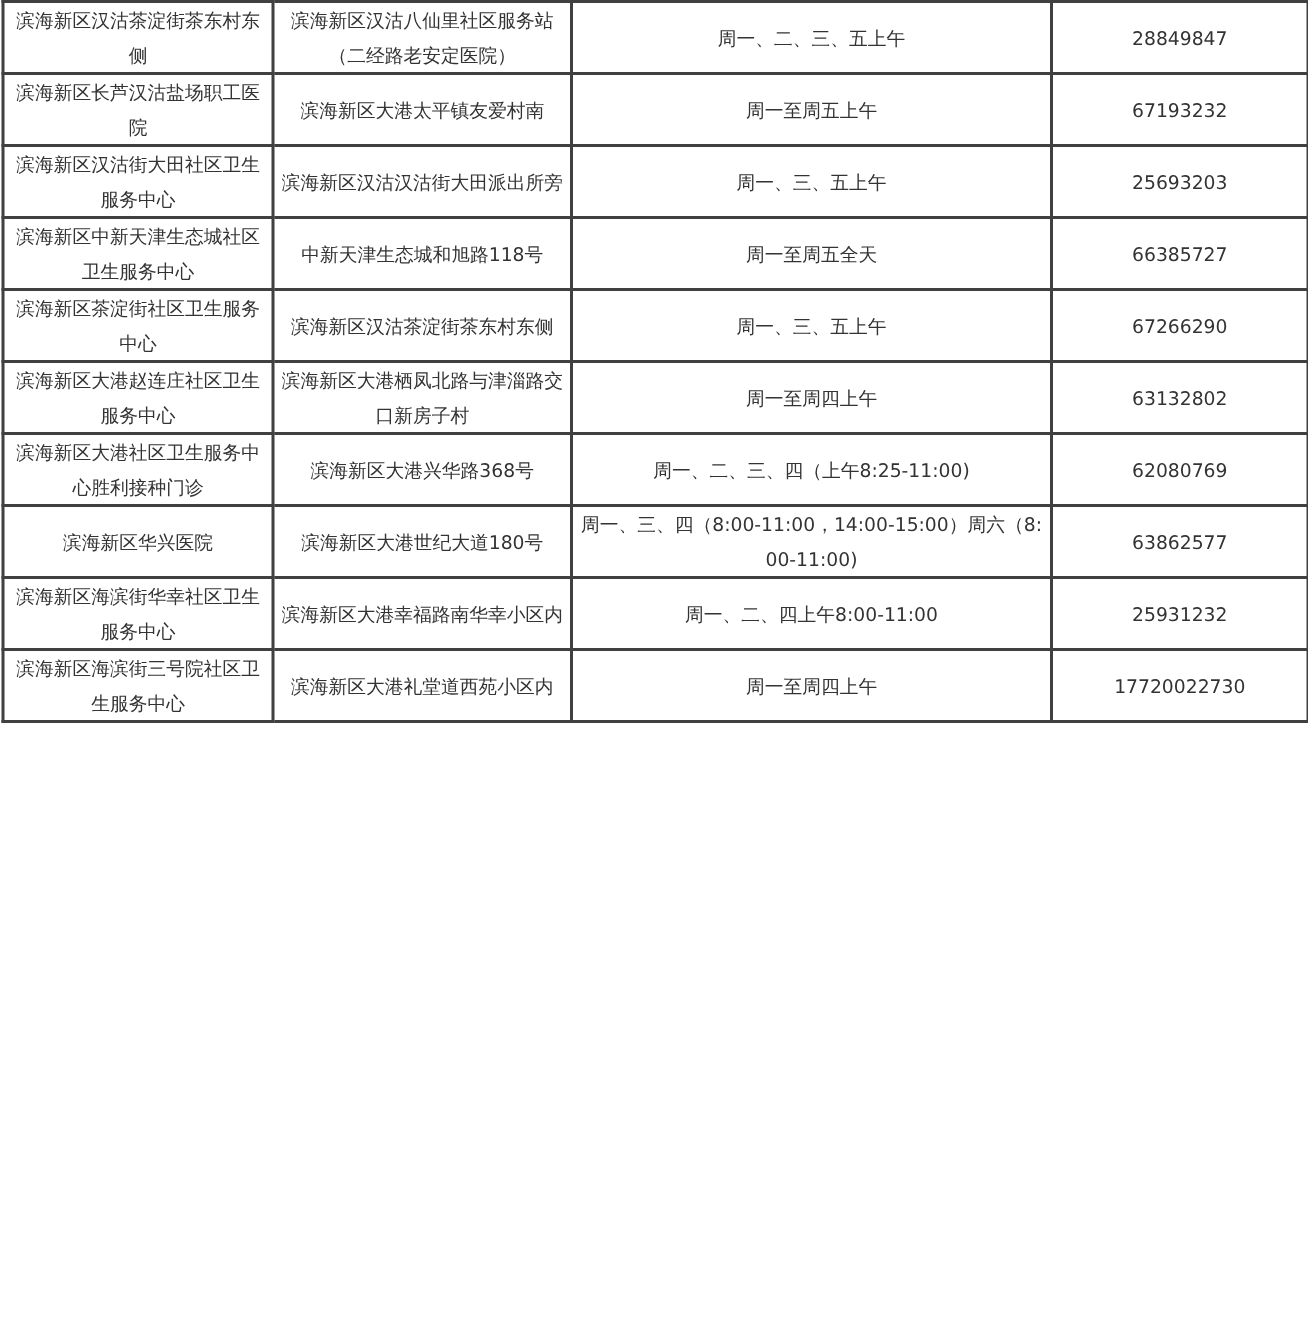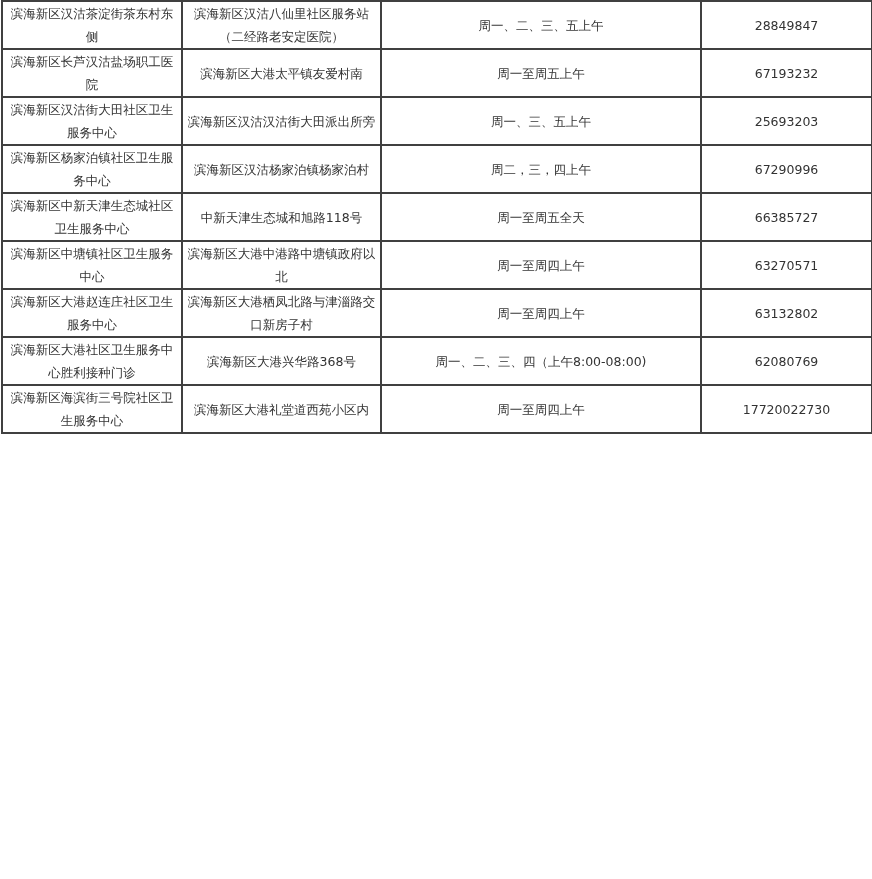--- a/index.html
+++ b/index.html
@@ -61,48 +61,54 @@
     <td>周一至周五上午</td>
     <td>67193232</td>
   </tr>
       <tr class="h2">
     <td>滨海新区汉沽街大田社区卫生服务中心</td>
     <td>滨海新区汉沽汉沽街大田派出所旁</td>
     <td>周一、三、五上午</td>
     <td>25693203</td>
   </tr>
       <tr class="h2">
-    <td>滨海新区杨家泊镇社区卫生服务中心</td>
-    <td>滨海新区汉沽杨家泊镇杨家泊村</td>
-    <td>周二，三，四上午</td>
-    <td>67290996</td>
-  </tr>
-      <tr class="h2">
     <td>滨海新区中新天津生态城社区卫生服务中心</td>
     <td>中新天津生态城和旭路118号</td>
     <td>周一至周五全天</td>
     <td>66385727</td>
   </tr>
       <tr class="h2">
-    <td>滨海新区中塘镇社区卫生服务中心</td>
-    <td>滨海新区大港中港路中塘镇政府以北</td>
-    <td>周一至周四上午</td>
-    <td>63270571</td>
+    <td>滨海新区茶淀街社区卫生服务中心</td>
+    <td>滨海新区汉沽茶淀街茶东村东侧</td>
+    <td>周一、三、五上午</td>
+    <td>67266290</td>
   </tr>
       <tr class="h2">
     <td>滨海新区大港赵连庄社区卫生服务中心</td>
     <td>滨海新区大港栖凤北路与津淄路交口新房子村</td>
     <td>周一至周四上午</td>
     <td>63132802</td>
   </tr>
       <tr class="h2">
     <td>滨海新区大港社区卫生服务中心胜利接种门诊</td>
     <td>滨海新区大港兴华路368号</td>
-    <td>周一、二、三、四（上午8:00-08:00)</td>
+    <td>周一、二、三、四（上午8:25-11:00)</td>
     <td>62080769</td>
+  </tr>
+      <tr class="h2">
+    <td>滨海新区华兴医院</td>
+    <td>滨海新区大港世纪大道180号</td>
+    <td>周一、三、四（8:00-11:00，14:00-15:00）周六（8:00-11:00)</td>
+    <td>63862577</td>
+  </tr>
+      <tr class="h2">
+    <td>滨海新区海滨街华幸社区卫生服务中心</td>
+    <td>滨海新区大港幸福路南华幸小区内</td>
+    <td>周一、二、四上午8:00-11:00</td>
+    <td>25931232</td>
   </tr>
       <tr class="h2">
     <td>滨海新区海滨街三号院社区卫生服务中心</td>
     <td>滨海新区大港礼堂道西苑小区内</td>
     <td>周一至周四上午</td>
     <td>17720022730</td>
   </tr>
     </tbody>
 </table>
 

